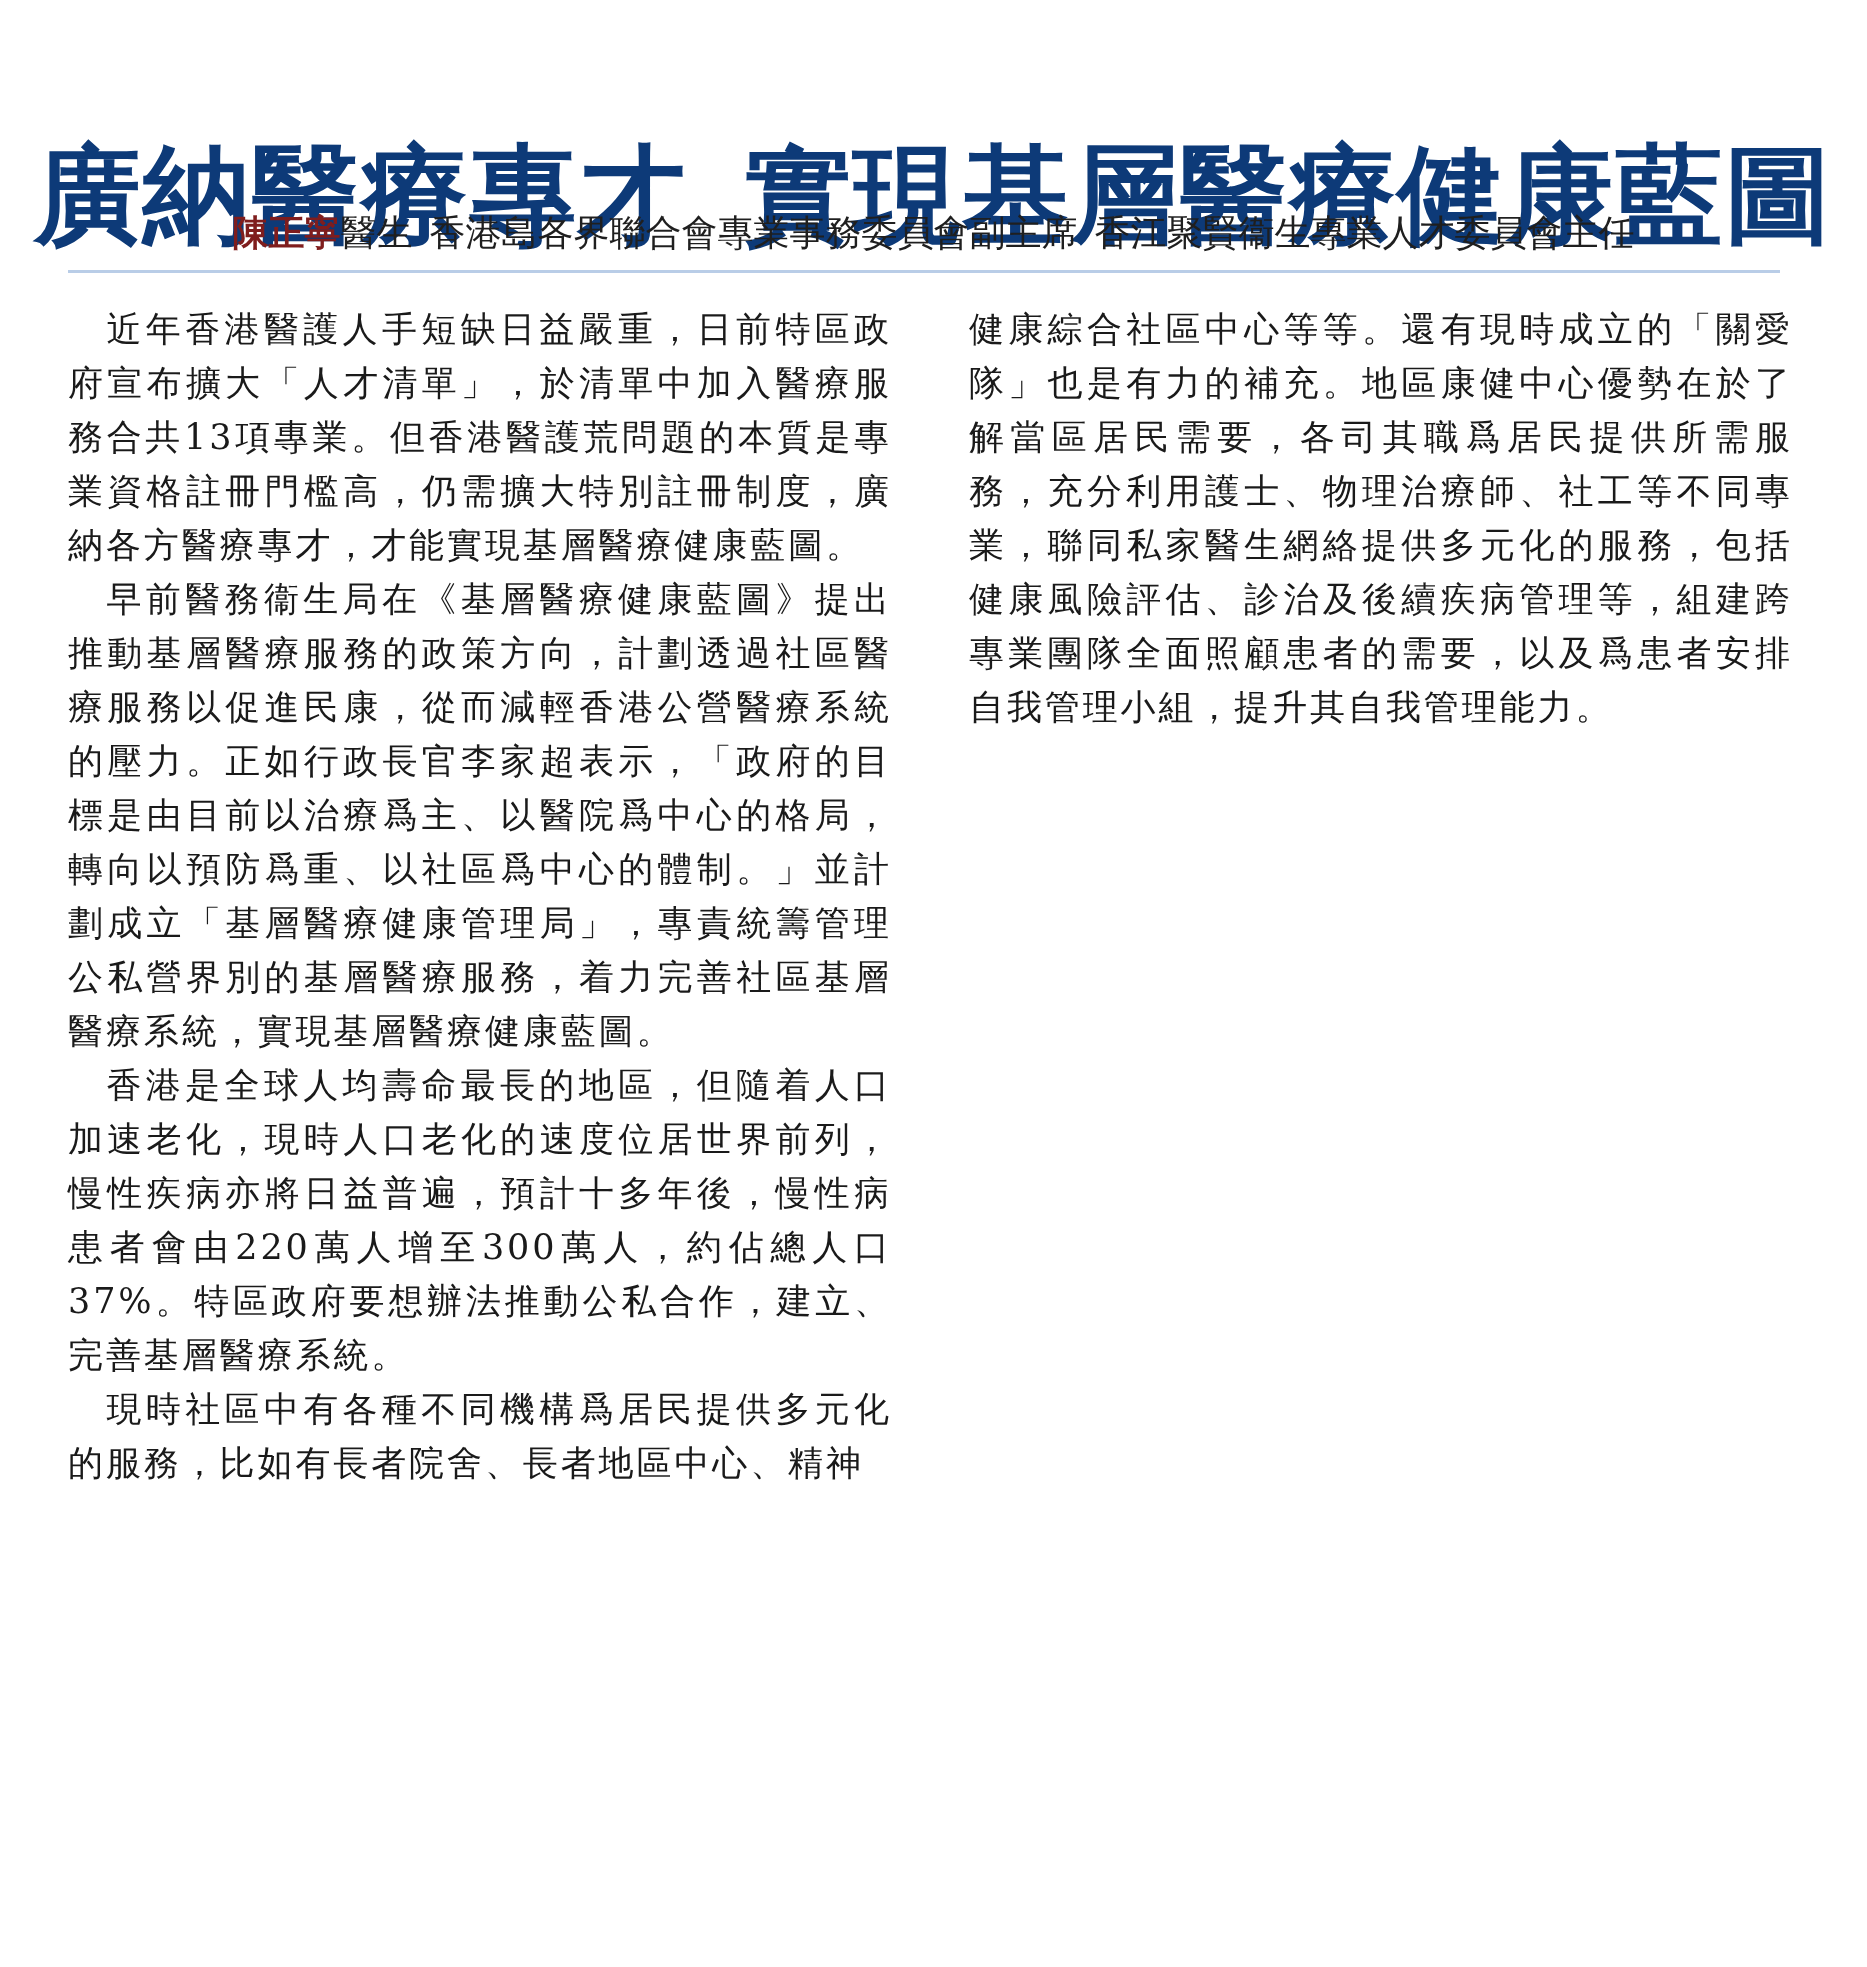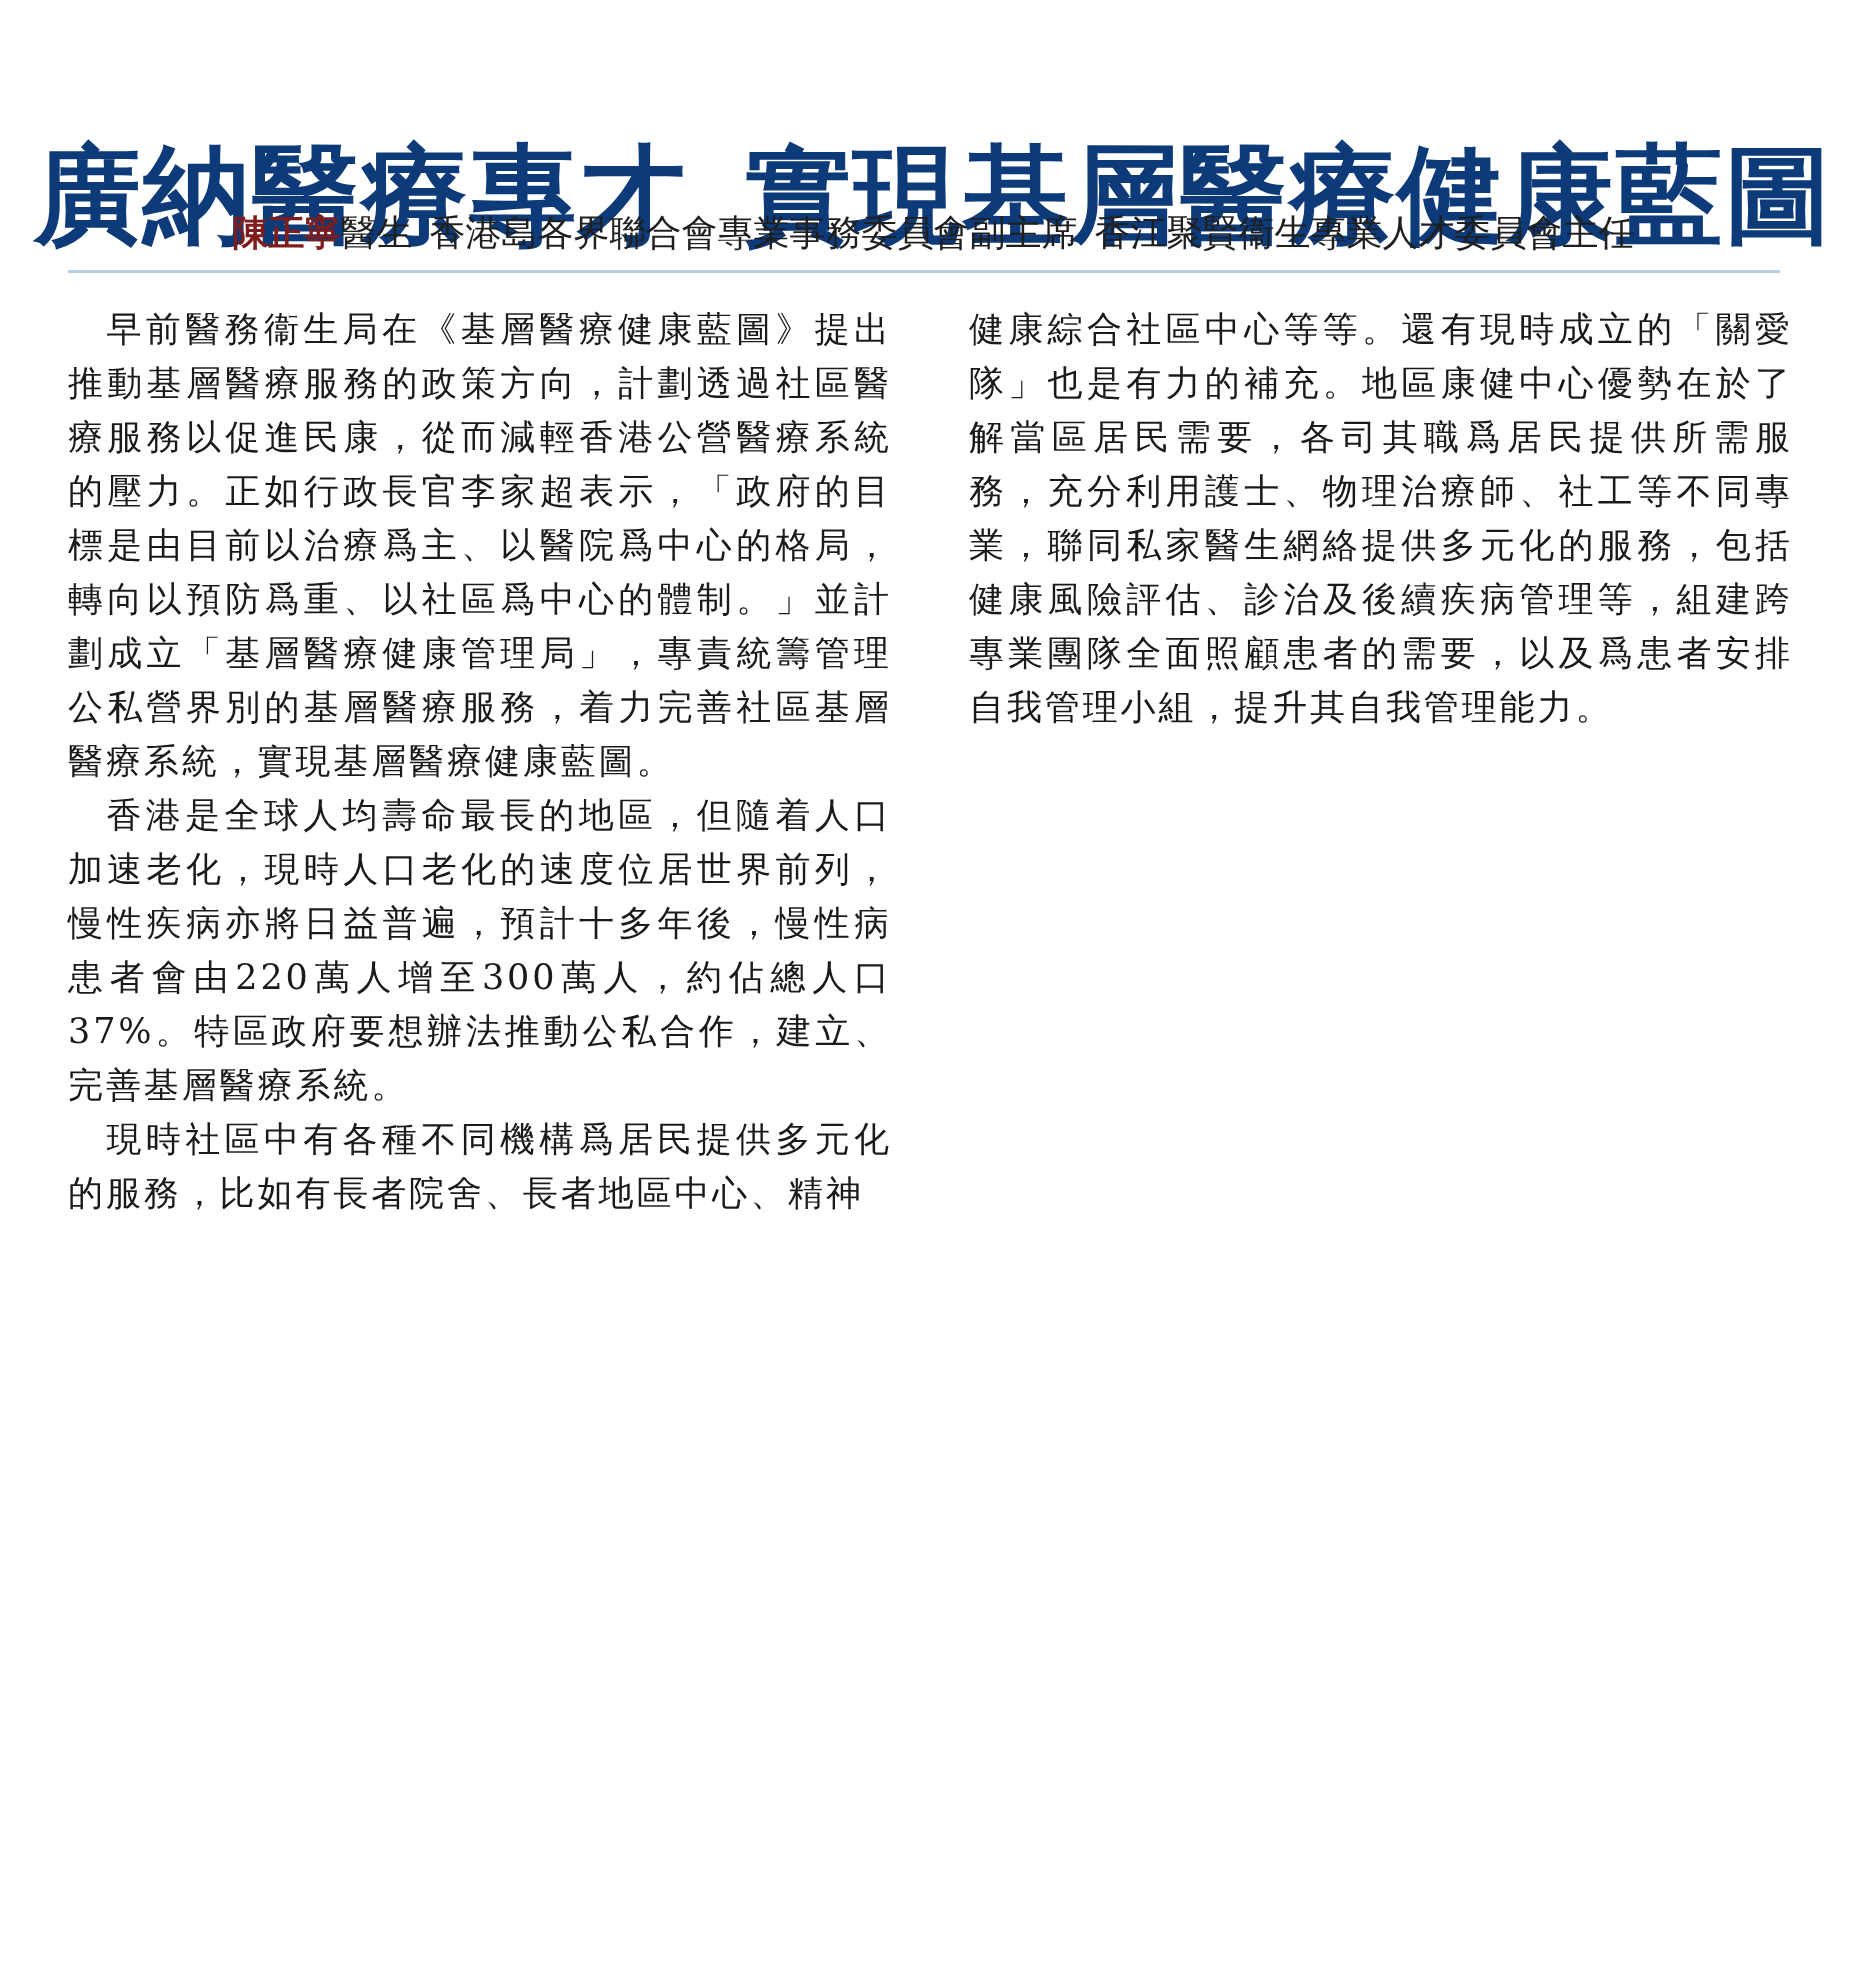--- a/index.html
+++ b/index.html
@@ -29,20 +29,21 @@
   <span>廣納醫療專才</span><span class="gap"></span><span>實現基層醫療健康藍圖</span>
 </h1>
 
 <div class="byline">
   <span class="name">陳正寧</span><span>醫生</span><span class="sp"></span><span>香港島各界聯合會專業事務委員會副主席</span><span class="sp"></span><span>香江聚賢衞生專業人才委員會主任</span>
 </div>
 
 <div class="divider"></div>
 
 <div class="col left">
+  <p>近年香港醫護人手短缺日益嚴重，日前特區政府宣布擴大「人才清單」，於清單中加入醫療服務合共13項專業。但香港醫護荒問題的本質是專業資格註冊門檻高，仍需擴大特別註冊制度，廣納各方醫療專才，才能實現基層醫療健康藍圖。</p>
   <p>早前醫務衞生局在《基層醫療健康藍圖》提出推動基層醫療服務的政策方向，計劃透過社區醫療服務以促進民康，從而減輕香港公營醫療系統的壓力。正如行政長官李家超表示，「政府的目標是由目前以治療爲主、以醫院爲中心的格局，轉向以預防爲重、以社區爲中心的體制。」並計劃成立「基層醫療健康管理局」，專責統籌管理公私營界別的基層醫療服務，着力完善社區基層醫療系統，實現基層醫療健康藍圖。</p>
   <p>香港是全球人均壽命最長的地區，但隨着人口加速老化，現時人口老化的速度位居世界前列，慢性疾病亦將日益普遍，預計十多年後，慢性病患者會由220萬人增至300萬人，約佔總人口37%。特區政府要想辦法推動公私合作，建立、完善基層醫療系統。</p>
   <p>現時社區中有各種不同機構爲居民提供多元化的服務，比如有長者院舍、長者地區中心、精神</p>
 </div>
 
 <div class="col right">
   <p class="cont">健康綜合社區中心等等。還有現時成立的「關愛隊」也是有力的補充。地區康健中心優勢在於了解當區居民需要，各司其職爲居民提供所需服務，充分利用護士、物理治療師、社工等不同專業，聯同私家醫生網絡提供多元化的服務，包括健康風險評估、診治及後續疾病管理等，組建跨專業團隊全面照顧患者的需要，以及爲患者安排自我管理小組，提升其自我管理能力。</p>
 </div>
 
 

